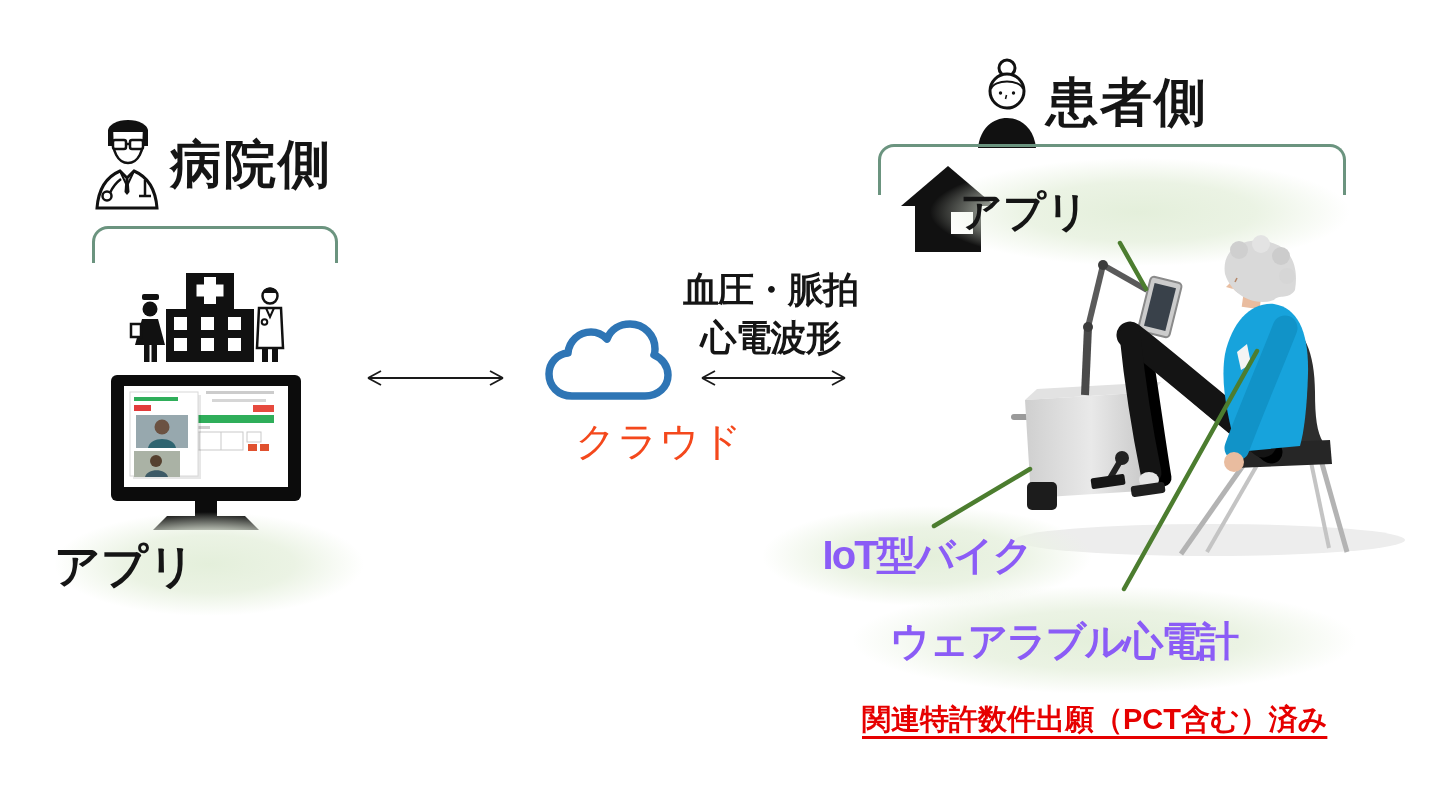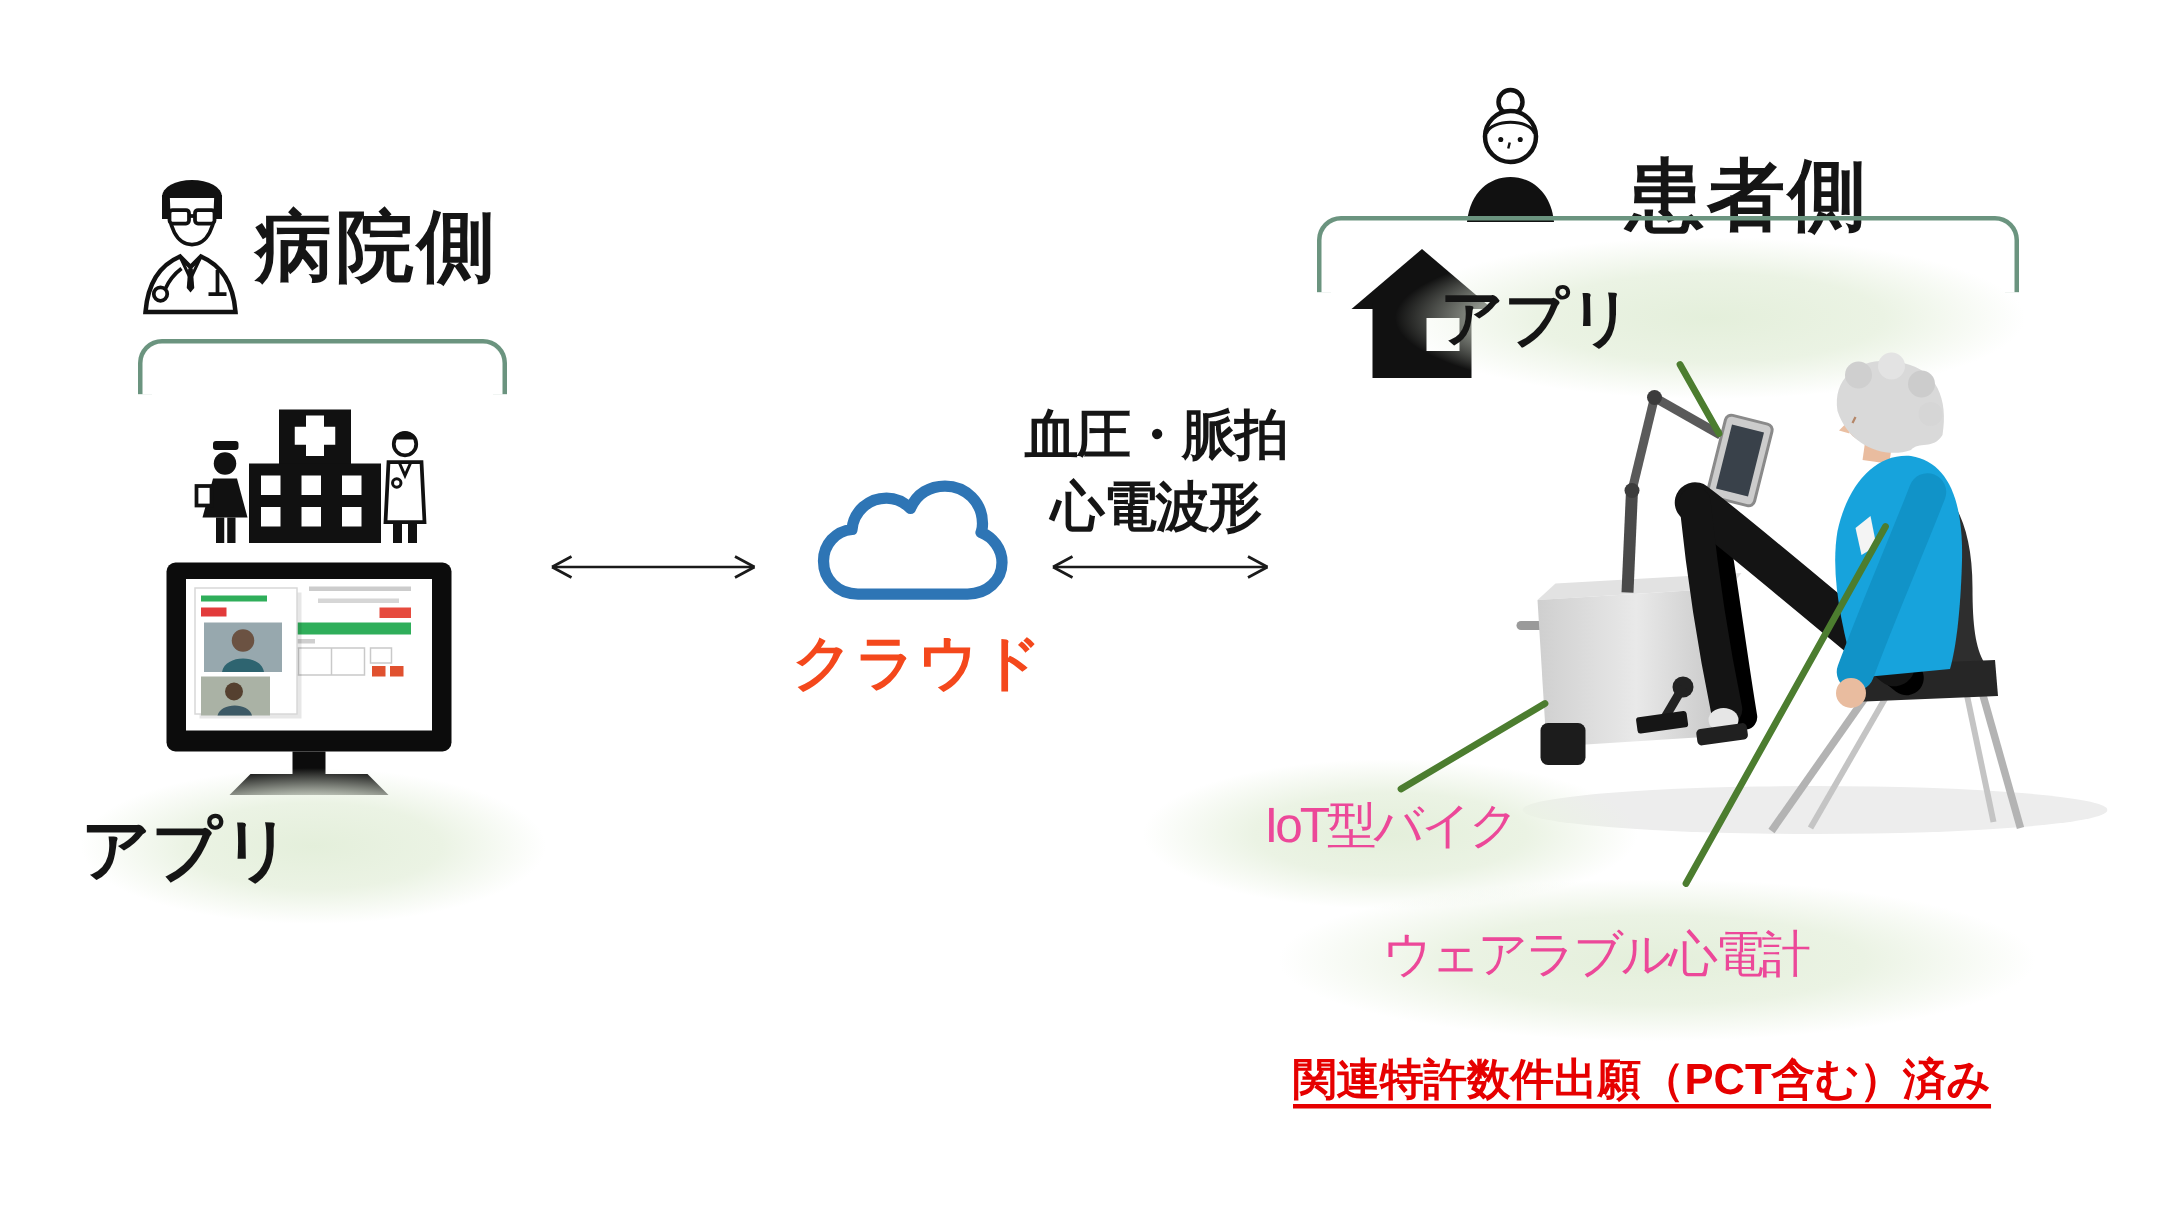--- a/index.html
+++ b/index.html
@@ -6,22 +6,22 @@
   body{
     width:1440px;height:810px;position:relative;overflow:hidden;background:#ffffff;
     font-family:"Liberation Sans","DejaVu Sans",sans-serif;color:#111;
   }
   .abs{position:absolute;}
   .title{font-size:52px;font-weight:800;letter-spacing:2px;color:#151515;white-space:nowrap;}
   .flow-label{font-size:36px;font-weight:800;line-height:1.32;text-align:center;color:#151515;letter-spacing:-1px;white-space:nowrap;}
   .bracket{border:3.5px solid #6B947F;border-bottom:none;border-radius:16px 16px 0 0;}
   .glow{background:radial-gradient(closest-side,#e4efdb 0%,#ebf3e4 55%,rgba(255,255,255,0) 100%);border-radius:50%;}
   .app-label{font-weight:800;color:#151515;white-space:nowrap;}
-  .cloud-label{font-size:40px;font-weight:700;text-align:left;color:#F4481C;letter-spacing:1px;white-space:nowrap;}
-  .device-label{font-size:33px;font-weight:400;text-align:center;color:#ec4899;letter-spacing:-2px;white-space:nowrap;}
+  .cloud-label{font-size:40px;font-weight:400;text-align:right;color:#F4481C;letter-spacing:1px;white-space:nowrap;margin-left:45px;}
+  .device-label{font-size:40px;font-weight:700;text-align:center;color:#8b5cf6;letter-spacing:-2px;white-space:nowrap;}
   .footnote{
     font-size:29px;font-weight:800;color:#E60000;text-align:center;white-space:nowrap;
     text-decoration:underline;text-decoration-thickness:2.5px;text-underline-offset:7px;
   }
   svg{display:block;}
 </style>
 </head>
 <body>
 
 <div class="abs" style="left:0;top:0;width:720px;height:810px;margin-left:14px;">
@@ -138,21 +138,21 @@
 <svg class="abs" style="left:971px;top:58px;" width="72" height="92" viewBox="0 0 72 92">
   <circle cx="36" cy="10" r="8" fill="#fff" stroke="#111" stroke-width="3"></circle>
   <circle cx="36" cy="33" r="17" fill="#fff" stroke="#111" stroke-width="3"></circle>
   <path d="M20,31 C23,21 49,21 52,31" fill="none" stroke="#111" stroke-width="2"></path>
   <circle cx="29.5" cy="35" r="1.7" fill="#111"></circle>
   <circle cx="42.5" cy="35" r="1.7" fill="#111"></circle>
   <path d="M35.5,37 L34.5,41" stroke="#111" stroke-width="1.6"></path>
   <path d="M7,90 C9,70 22,60 36,60 C50,60 63,70 65,90 Z" fill="#111"></path>
 </svg>
 
-<div class="abs title" style="left:1084px;top:68px;margin-top:28px;">患者側</div>
+<div class="abs title" style="left:1046px;top:68px;">患者側</div>
 
 <div class="abs bracket" style="left:878px;top:144px;width:462px;height:48px;"></div>
 
 <svg class="abs" style="left:899px;top:164px;" width="98" height="90" viewBox="0 0 98 90">
   <polygon points="49,2 96,42 2,42" fill="#111"></polygon>
   <rect x="16" y="38" width="66" height="50" fill="#111"></rect>
   <rect x="52" y="48" width="22" height="22" fill="#fff"></rect>
 </svg>
 
 <div class="abs glow" style="left:930px;top:158px;width:420px;height:108px;"></div>

